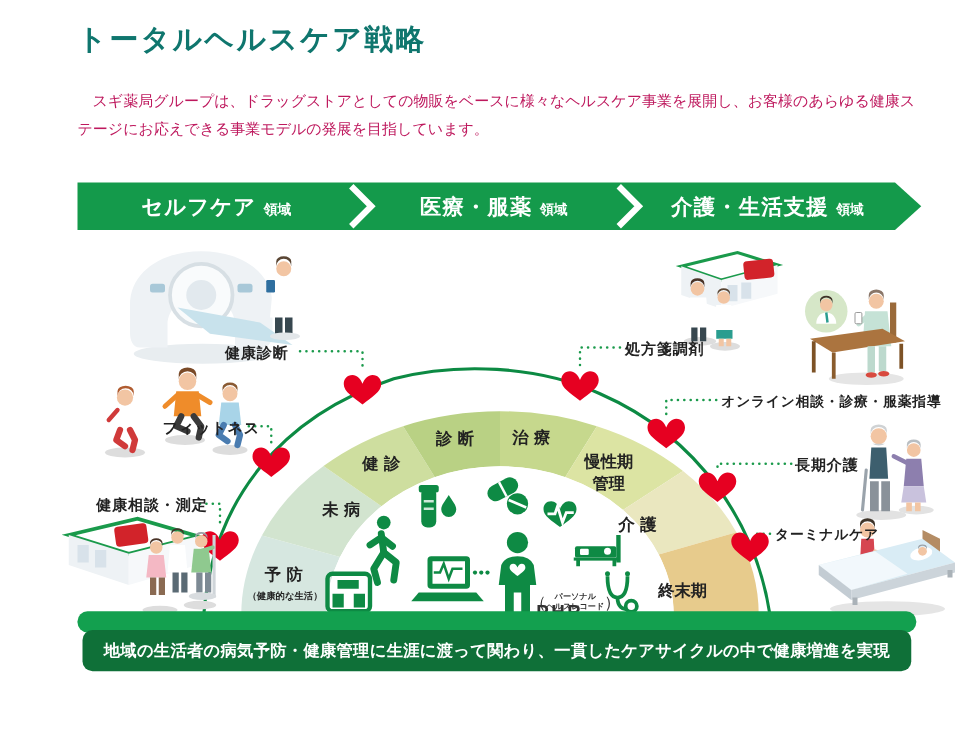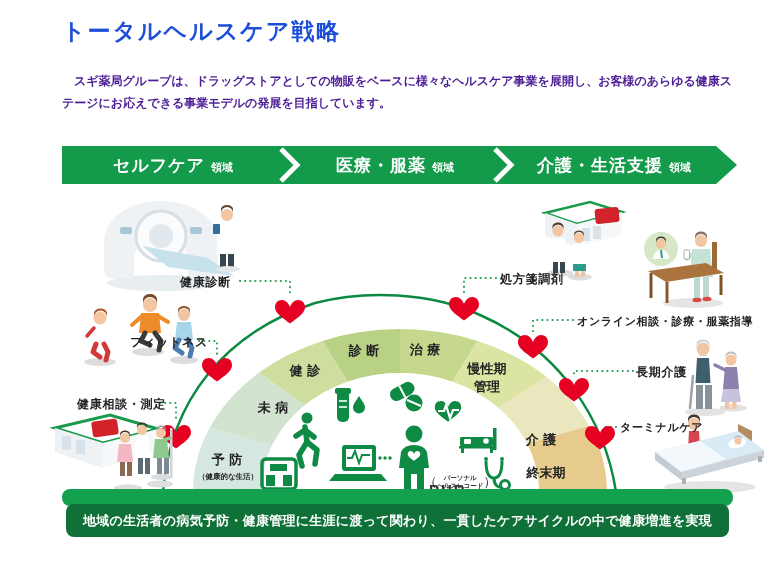--- a/index.html
+++ b/index.html
@@ -1,21 +1,21 @@
 <!DOCTYPE html>
 <html><head>
 <meta charset="utf-8">
 <style>
   html,body{margin:0;padding:0;background:#ffffff;}
   body{font-family:"Liberation Sans","DejaVu Sans",sans-serif;}
   .stage{position:relative;width:777px;height:588px;overflow:hidden;background:#fff;}
   .stage svg.scene{position:absolute;left:0;top:0;}
   .abs{position:absolute;}
-  .title{left:62px;top:16px;font-size:23px;font-weight:700;color:#1d4ed8;letter-spacing:2px;text-align:center;}
-  .desc{left:62px;top:70px;width:676px;font-size:12px;line-height:1.85;color:#4c1d95;text-indent:1em;font-weight:bold;}
+  .title{left:62px;top:16px;font-size:23px;font-weight:700;color:#0f766e;letter-spacing:2px;text-align:center;}
+  .desc{left:62px;top:70px;width:676px;font-size:12px;line-height:1.85;color:#be185d;text-indent:1em;}
   .banner-label{height:38px;display:flex;align-items:center;justify-content:center;gap:6px;color:#fff;}
   .banner-label .main{font-size:17px;font-weight:700;letter-spacing:1px;}
   .banner-label .suffix{font-size:11px;font-weight:700;margin-top:4px;}
   .ring-label{transform:translate(-50%,-50%);font-size:13px;font-weight:700;color:#222;white-space:nowrap;text-align:center;}
   .ls{letter-spacing:.35em;margin-right:-.35em;}
   .ring-sub{transform:translate(-50%,-50%);font-size:7.5px;font-weight:700;color:#222;white-space:nowrap;}
   .svc{font-size:12px;font-weight:700;color:#222;letter-spacing:.06em;white-space:nowrap;}
   .svc.small{font-size:11px;}
   .phr-main{left:429px;top:457px;font-size:15px;font-weight:700;letter-spacing:2px;color:#333;margin-top:24px;}
   .phr-sub{left:424px;top:473px;display:flex;align-items:center;color:#333;}
@@ -319,21 +319,21 @@
   <div class="abs ring-label" style="left:227px;top:460px;"><span class="ls">予防</span></div>
   <div class="abs ring-sub" style="left:228px;top:477px;">（健康的な生活）</div>
   <div class="abs ring-label" style="left:273px;top:408px;text-align:right;"><span class="ls">未病</span></div>
   <div class="abs ring-label" style="left:305px;top:371px;"><span class="ls">健診</span></div>
   <div class="abs ring-label" style="left:364px;top:351px;"><span class="ls">診断</span></div>
   <div class="abs ring-label" style="left:425px;top:350px;"><span class="ls">治療</span></div>
   <div class="abs ring-label mlabel" style="left:487px;top:378px;">
     <span style="display:block;">慢性期</span>
     <span style="display:block;">管理</span>
   </div>
-  <div class="abs ring-label" style="left:541px;top:420px;margin-top:20px;"><span class="ls">介護</span></div>
+  <div class="abs ring-label" style="left:510px;top:420px;"><span class="ls">介護</span></div>
   <div class="abs ring-label" style="left:546px;top:473px;"><span>終末期</span></div>
 
   <div class="abs svc" style="left:180px;top:274px;">健康診断</div>
   <div class="abs svc" style="left:130px;top:334px;">フィットネス</div>
   <div class="abs svc" style="left:77px;top:396px;">健康相談・測定</div>
   <div class="abs svc" style="left:500px;top:271px;">処方箋調剤</div>
   <div class="abs svc small" style="left:577px;top:314px;">オンライン相談・診療・服薬指導</div>
   <div class="abs svc" style="left:636px;top:364px;">長期介護</div>
   <div class="abs svc small" style="left:620px;top:420px;">ターミナルケア</div>
 

